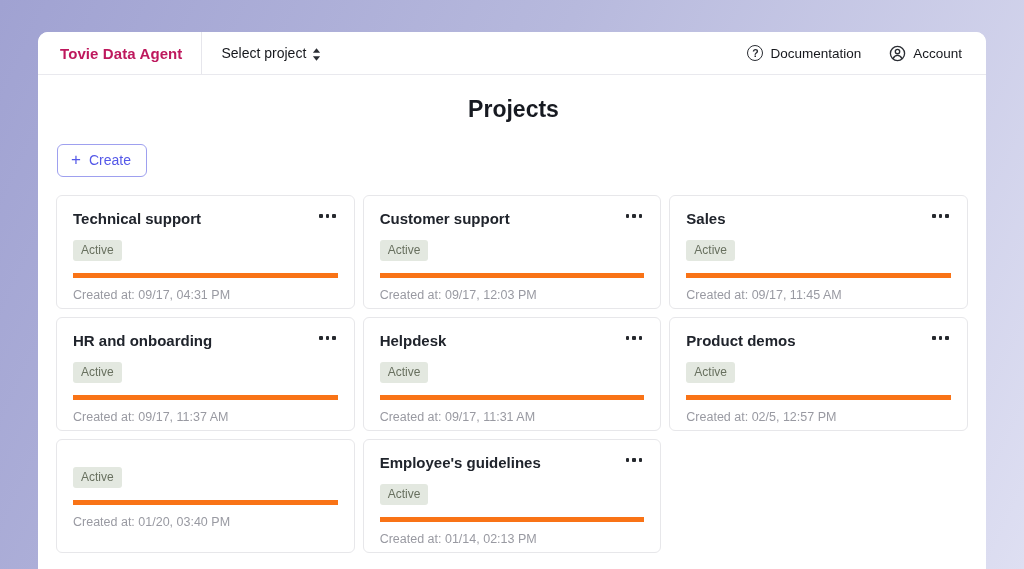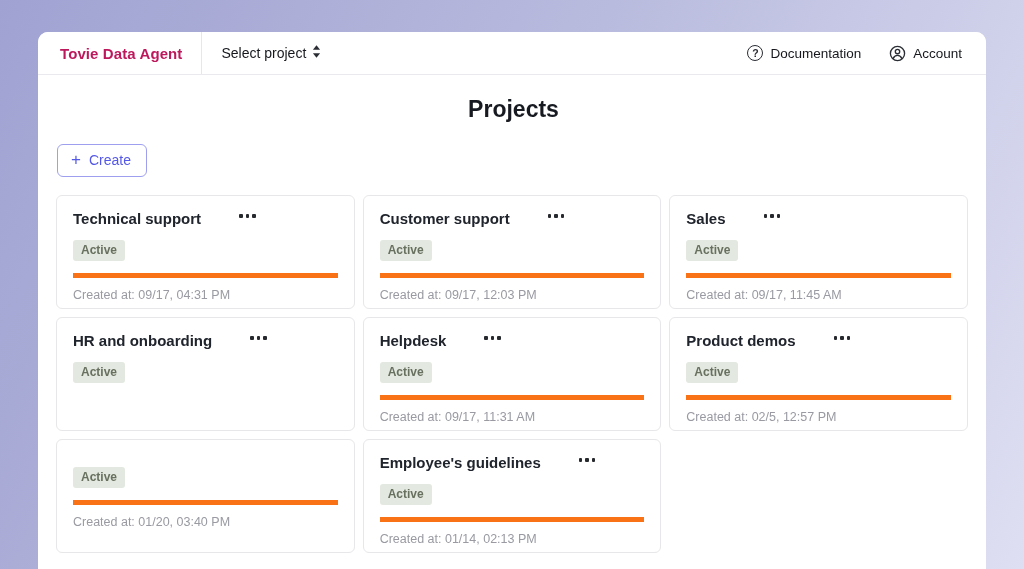--- a/index.html
+++ b/index.html
@@ -22,21 +22,21 @@
   .topbar {
     height: 43px;
     display: flex; align-items: center;
     background: #ffffff;
     border-bottom: 1px solid #e9e9ee;
     padding: 0 24px 0 22px;
   }
   .brand { font-weight: 700; font-size: 15px; color: #be185d; letter-spacing: .1px; cursor: pointer; }
   .vdivider { width: 1px; align-self: stretch; background: #e6e6ec; margin-left: 19px; }
   .select-project {
-    display: flex; align-items: flex-start; gap: 6px;
+    display: flex; align-items: flex-end; gap: 6px;
     margin-left: 19px; font-size: 14px; color: #16181d; cursor: pointer;
     background: none; border: none; font-family: inherit; padding: 0;
   }
   .topbar-right { margin-left: auto; display: flex; align-items: center; gap: 28px; }
   .nav-item {
     display: flex; align-items: center; gap: 7px;
     font-size: 13.5px; color: #16181d; cursor: pointer;
     background: none; border: none; font-family: inherit; padding: 0;
   }
   .help-circle {
@@ -62,30 +62,30 @@
     margin-top: 18px;
     display: grid; grid-template-columns: repeat(3, 1fr); gap: 8px;
   }
   .card {
     background: #ffffff;
     border: 1px solid #e7e7ea; border-radius: 6px;
     height: 114px;
     padding: 14px 16px 0;
     cursor: pointer;
   }
-  .card-head { display: flex; align-items: flex-start; gap: 36px; }
+  .card-head { display: flex; justify-content: space-between; align-items: flex-start; gap: 36px; }
   .card-title { font-size: 15px; font-weight: 700; color: #20242c; }
   .menu-btn { background: none; border: none; padding: 4px 2px; cursor: pointer; }
   .dots { display: flex; gap: 3px; }
   .dots i { width: 3.5px; height: 3.5px; background: #26292e; border-radius: 1px; }
   .badge {
     display: inline-block; margin-top: 13px;
     background: #e3e8e0; color: #68705f;
     font-size: 12px; line-height: 1;
-    padding: 4px 8px 5px; border-radius: 3px; font-weight: bold;
+    padding: 4px 8px 5px; border-radius: 3px;
   }
   .card-foot {
     margin-top: 12px; border-top: 5px solid #f97316;
     padding-top: 10px;
     font-size: 12.5px; color: #999aa2;
   }
 </style>
 </head>
 <body>
 
@@ -181,20 +181,21 @@
           <span class="card-title">HR and onboarding</span>
           <button class="menu-btn">
               <span class="dots">
                 <i></i>
                 <i></i>
                 <i></i>
               </span>
             </button>
         </div>
         <span class="badge">Active</span>
+        <div class="card-foot">Created at: 09/17, 11:37 AM</div>
       </div>
 
       <div class="card">
         <div class="card-head">
           <span class="card-title">Helpdesk</span>
           <button class="menu-btn">
               <span class="dots">
                 <i></i>
                 <i></i>
                 <i></i>

